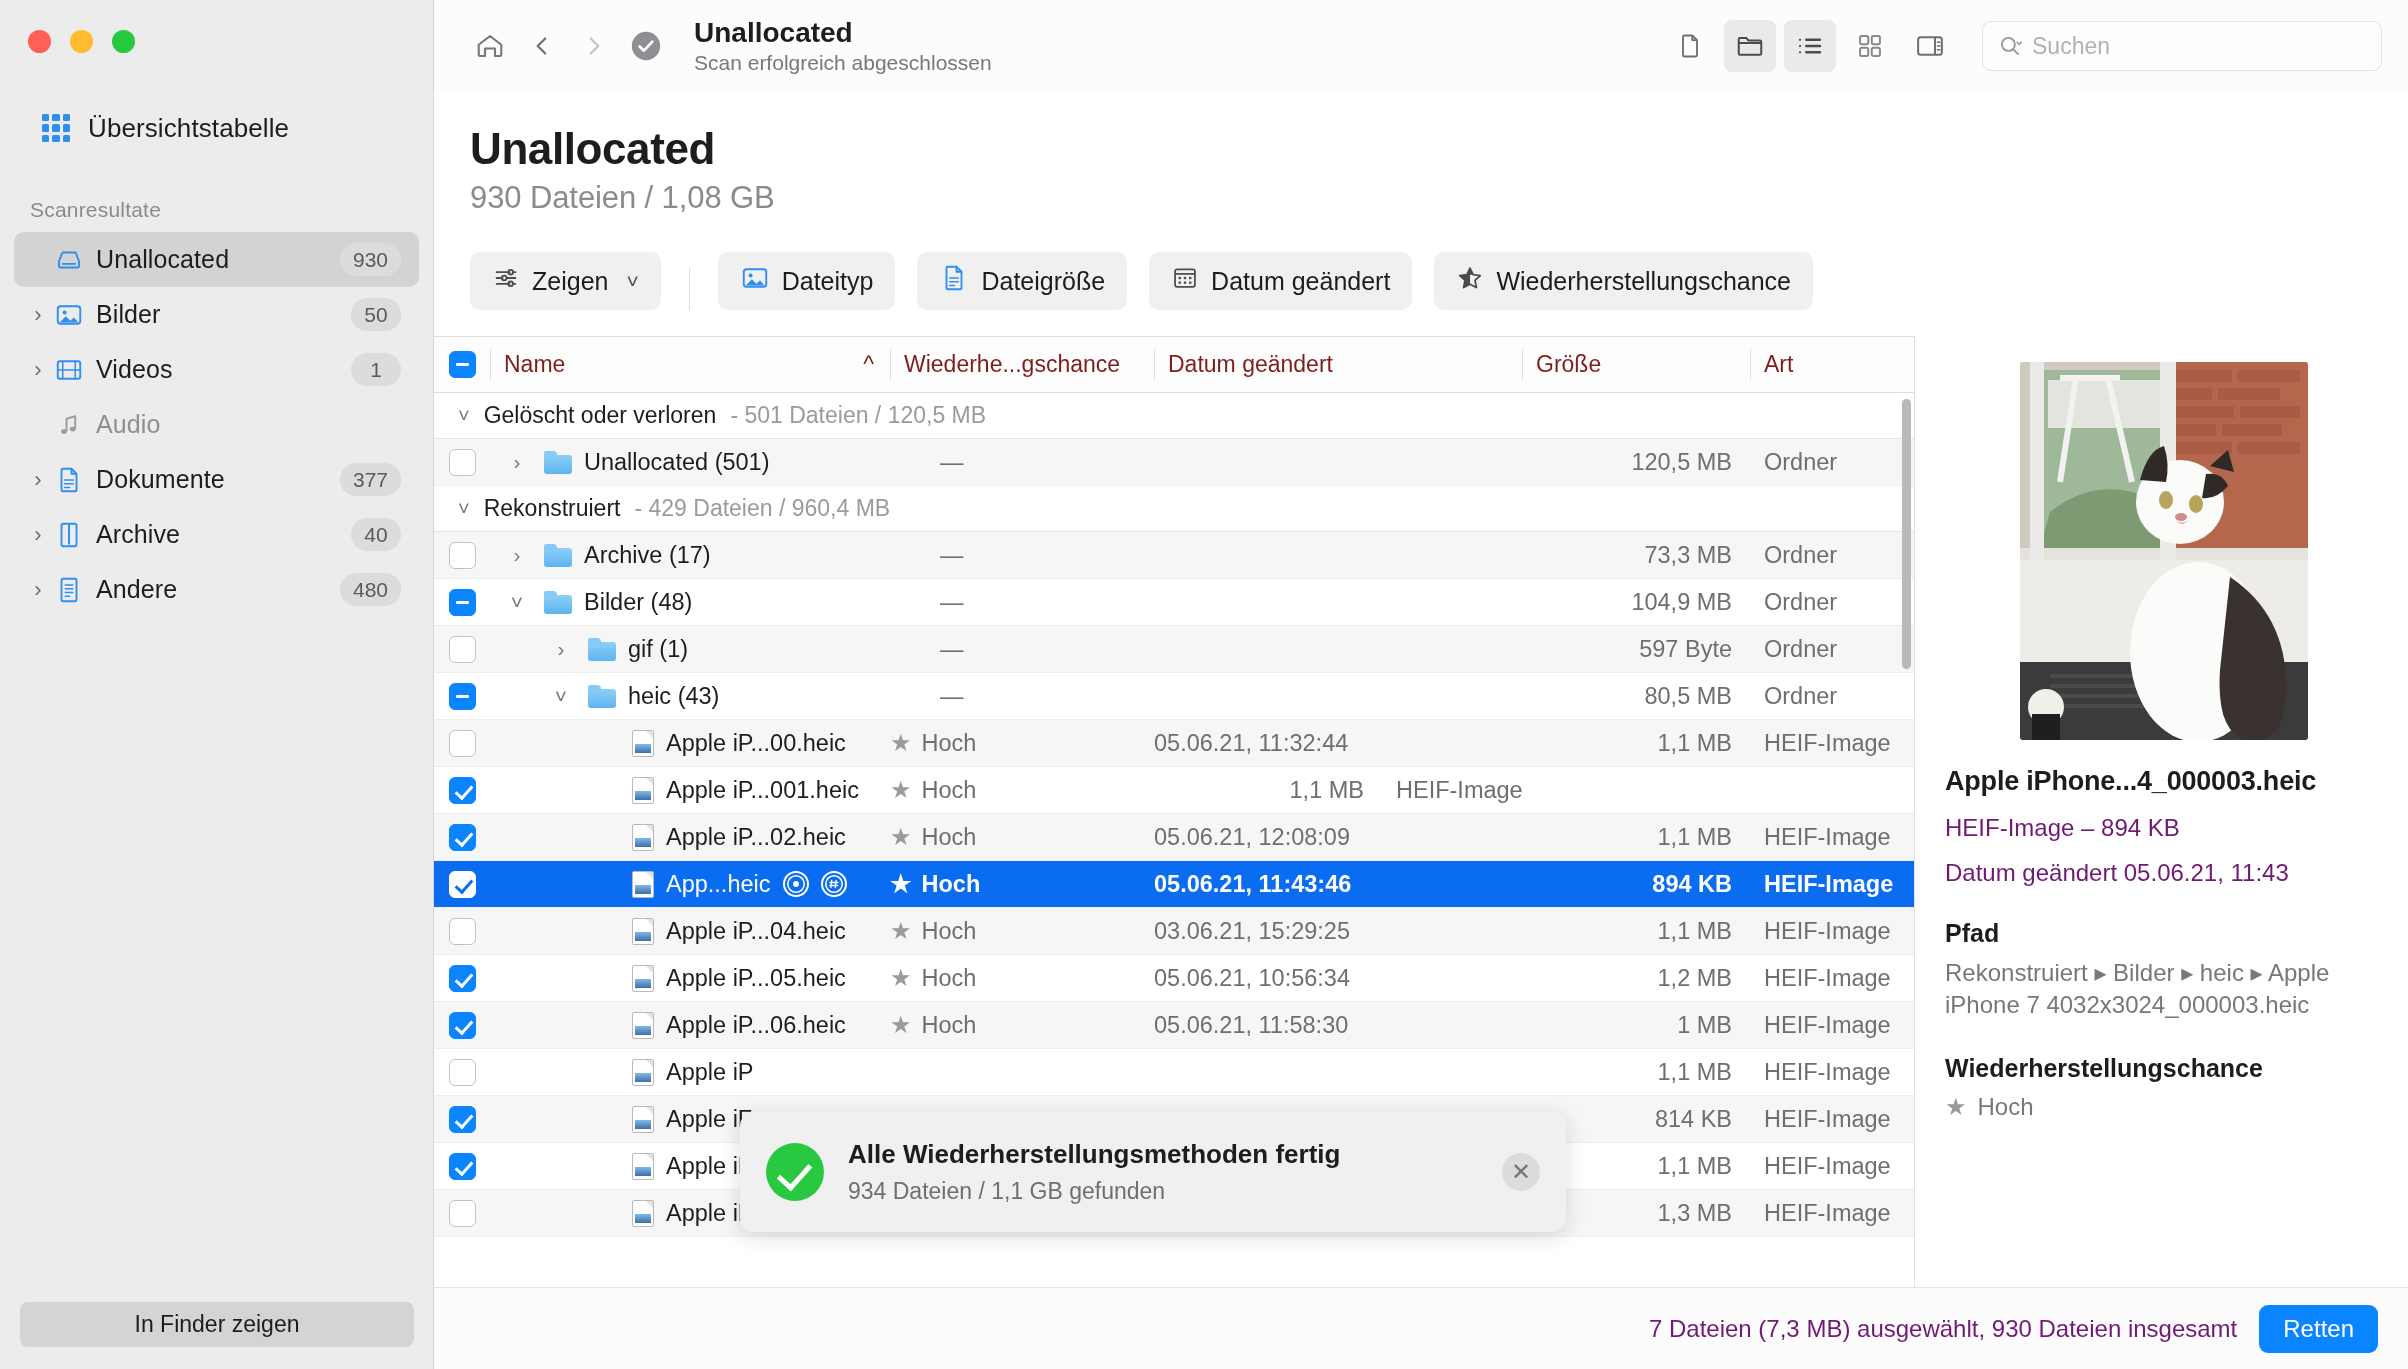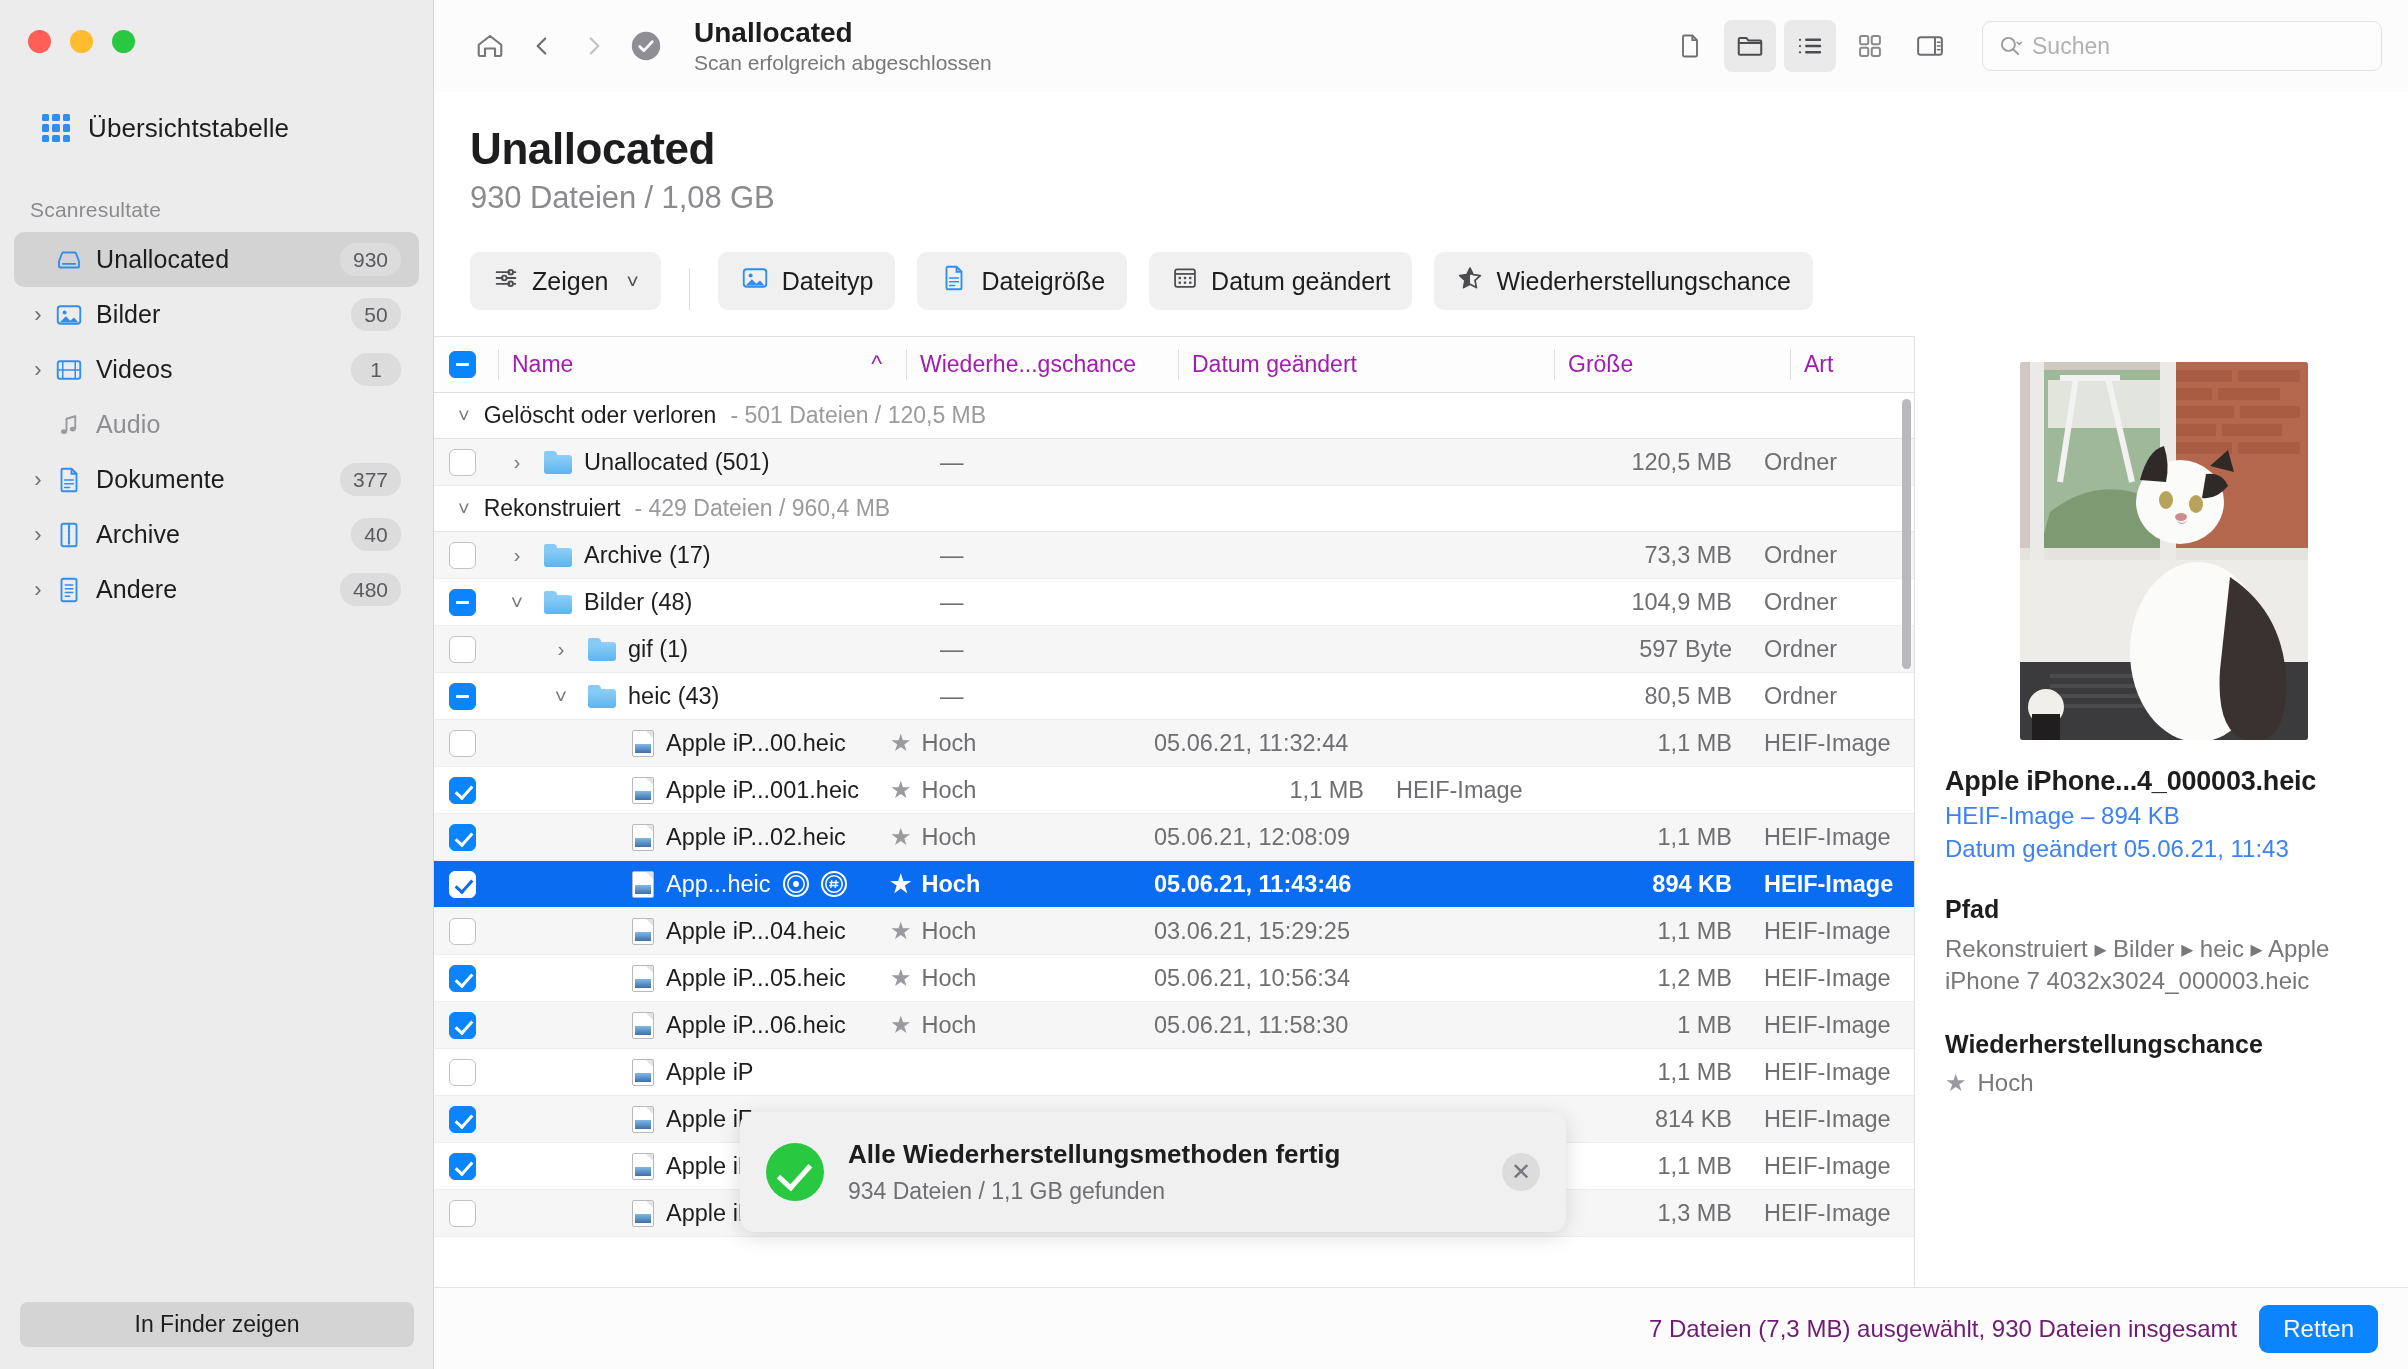--- a/index.html
+++ b/index.html
@@ -98,21 +98,21 @@
     height: 58px; background: #f0f0f0; border-radius: 10px; display: flex; align-items: center;
     gap: 12px; padding: 0 22px; font-size: 25px; color: #1d1d1f; cursor: default; white-space: nowrap;
   }
   .fsep { width: 1px; height: 42px; background: #dcdcdc; margin: 0 6px; }
 
   
   .table-area { flex: 1 1 auto; display: flex; min-height: 0; position: relative; }
   .table-wrap { flex: 1 1 auto; min-width: 0; position: relative; overflow: hidden; border-top: 1px solid #e0e0e0; }
   .thead {
     height: 56px; display: flex; align-items: center; background: #fdfdfd;
-    border-bottom: 1px solid #dedede; font-size: 23px; color: #a21caf; gap: 8px;
+    border-bottom: 1px solid #dedede; font-size: 23px; color: #7f1d1d;
   }
   .th { display: flex; align-items: center; height: 100%; position: relative; padding-left: 14px; }
   .th + .th::before { content: ""; position: absolute; left: 0; top: 12px; bottom: 12px; width: 1px; background: #e0e0e0; }
   .th-check { width: 56px; flex: 0 0 56px; justify-content: center; padding-left: 0; }
   .th-name { width: 400px; flex: 0 0 400px; justify-content: space-between; padding-right: 16px; }
   .th-chance { width: 264px; flex: 0 0 264px; }
   .th-date { width: 368px; flex: 0 0 368px; }
   .th-size { width: 228px; flex: 0 0 228px; }
   .th-art { flex: 1 1 auto; }
 
@@ -180,21 +180,21 @@
   
   .detail {
     width: 494px; flex: 0 0 494px; border-left: 1px solid #e0e0e0; background: #fff;
     padding: 26px 26px 0 30px; overflow: hidden;
   }
   .thumb {
     width: 288px; height: 378px; margin: 0 auto 26px; border-radius: 3px; overflow: hidden;
     position: relative; background: #bdbdbd;
   }
   .d-title { font-size: 27px; font-weight: 700; color: #1d1d1f; letter-spacing: -.2px; }
-  .d-line { font-size: 24px; color: #3b82f6; margin-top: 5px; }
+  .d-line { font-size: 24px; color: #701a75; margin-top: 17px; }
   .d-h { font-size: 25px; font-weight: 700; color: #1d1d1f; margin-top: 32px; }
   .d-path { font-size: 24px; color: #77777c; margin-top: 9px; line-height: 1.35; }
   .d-chance { display: flex; align-items: center; gap: 11px; margin-top: 10px; font-size: 24px; color: #77777c; }
 
   
   .statusbar {
     position: absolute; left: 434px; right: 0; bottom: 0; height: 82px;
     background: #fcfcfc; border-top: 1px solid #e3e3e3;
     display: flex; align-items: center; justify-content: flex-end; padding-right: 30px; gap: 22px;
   }

